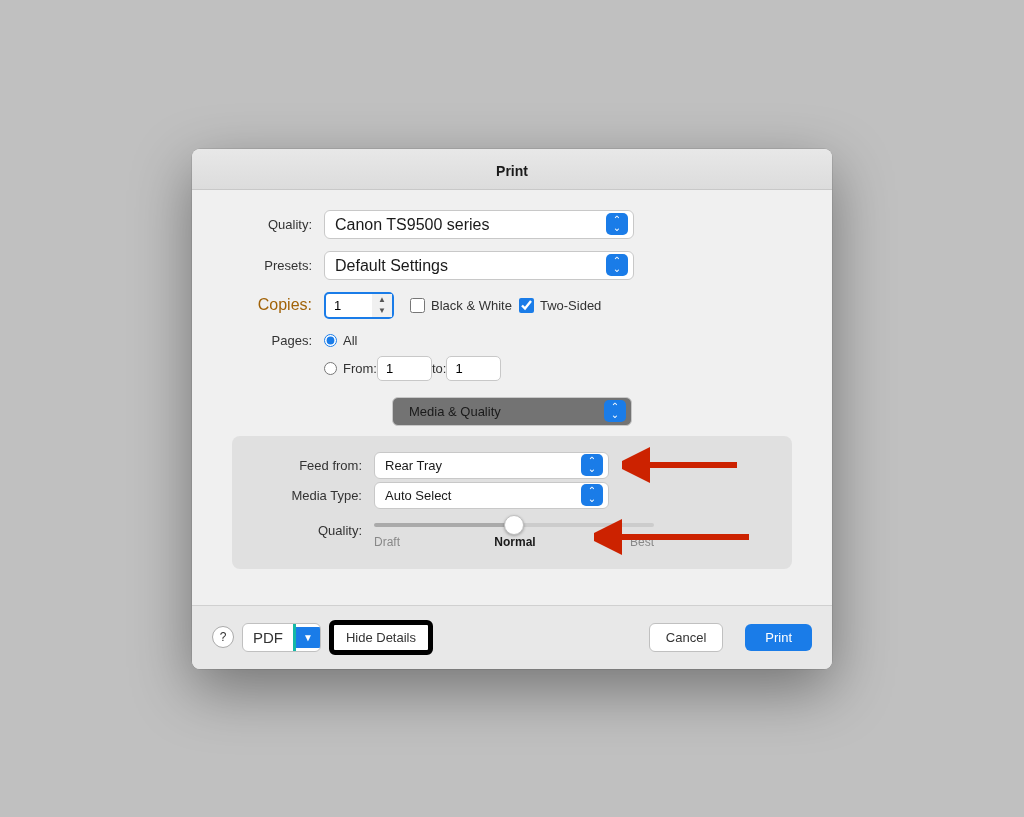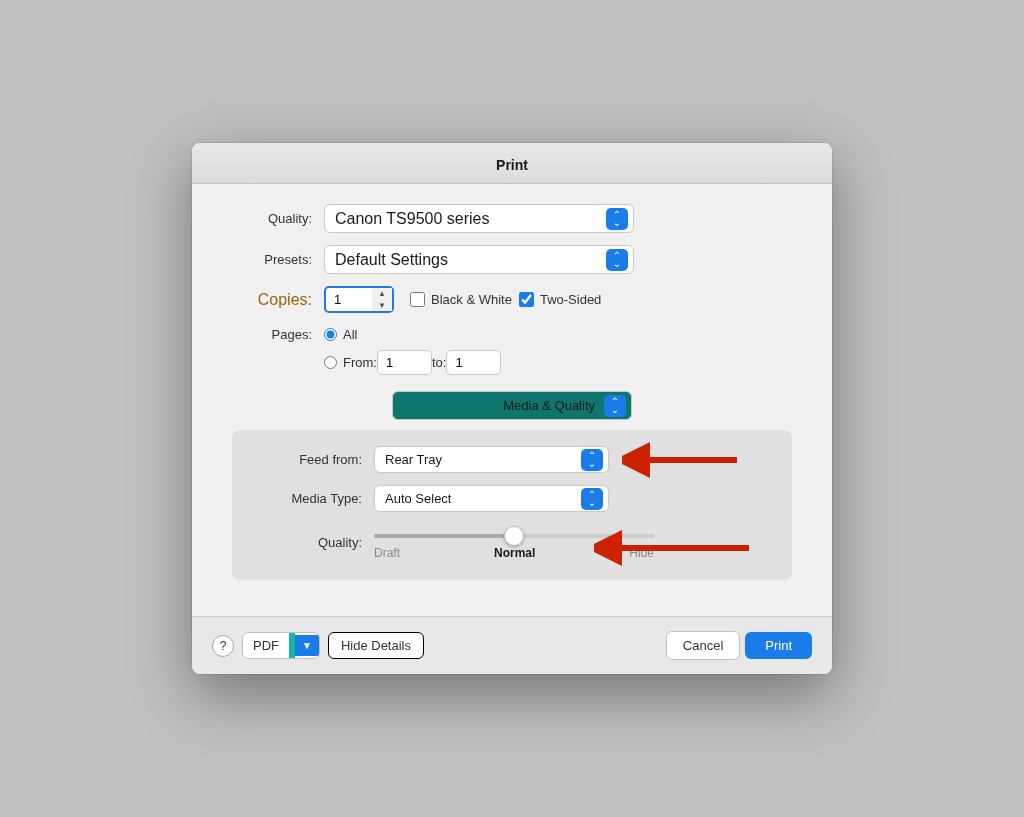--- a/index.html
+++ b/index.html
@@ -202,40 +202,39 @@
       margin-bottom: 0;
       margin-top: 8px;
     }
     .section-select-wrap {
       position: relative;
       display: inline-block;
     }
     .section-select {
       appearance: none;
       -webkit-appearance: none;
-      background: #0f766e;
+      background: #737373;
       border: 1px solid #c8c8c8;
       border-radius: 6px;
       padding: 6px 36px 6px 16px;
       font-size: 13px;
       color: #1a1a1a;
       cursor: pointer;
       width: 240px;
-      text-align: right;
     }
     .gray-panel {
       background: #e0e0e0;
       border-radius: 8px;
       margin: 10px 0 16px;
       padding: 16px 20px 20px;
     }
     .panel-row {
       display: flex;
       align-items: center;
-      margin-bottom: 12px;
+      margin-bottom: 3px;
       position: relative;
     }
     .panel-label {
       text-align: right;
       color: #333;
       font-size: 13px;
       min-width: 110px;
       margin-right: 12px;
     }
     .panel-select {
@@ -332,45 +331,45 @@
       align-items: center;
       gap: 0;
       background: white;
       border: 1px solid #c0c0c0;
       border-radius: 6px;
       overflow: hidden;
       cursor: pointer;
     }
     .pdf-text {
       padding: 5px 10px;
-      font-size: 13px;
-      color: #333;
-      border-right: 6px solid #14b8a6;
+      font-size: 15px;
+      color: #333;
+      border-right: 3px solid #14b8a6;
     }
     .pdf-arrow {
       padding: 5px 7px;
       background: #1a7ce8;
       color: white;
       font-size: 10px;
       display: flex;
       align-items: center;
     }
     .hide-details-btn {
       background: white;
-      border: 1px solid #000000;
+      border: 5px solid #000000;
       border-radius: 6px;
       padding: 5px 12px;
       font-size: 13px;
       color: #333;
       cursor: pointer;
     }
     .footer-right {
       display: flex;
       align-items: center;
-      gap: 5px;
+      gap: 22px;
     }
     .cancel-btn {
       background: white;
       border: 1px solid #c0c0c0;
       border-radius: 6px;
       padding: 6px 16px;
       font-size: 13px;
       color: #333;
       cursor: pointer;
     }
@@ -500,21 +499,21 @@
 
       <div class="quality-row">
         <span class="quality-label">Quality:</span>
         <div class="quality-container" style="position:relative;">
           <div class="quality-slider-wrap">
             <input type="range" class="quality-slider" min="0" max="2" value="1" style="">
           </div>
           <div class="quality-labels">
             <span>Draft</span>
             <span class="active-label">Normal</span>
-            <span>Hide</span>
+            <span>Best</span>
           </div>
 
           <div style="position:absolute;left:220px;top:6px;">
             <svg width="160" height="36">
               <defs>
                 <marker id="arrowhead2" markerWidth="8" markerHeight="8" refX="3" refY="3" orient="auto">
                   <polygon points="0 0, 6 3, 0 6" fill="#cc2200"></polygon>
                 </marker>
               </defs>
               <line x1="155" y1="18" x2="10" y2="18" stroke="#cc2200" stroke-width="6" marker-end="url(#arrowhead2)"></line>

